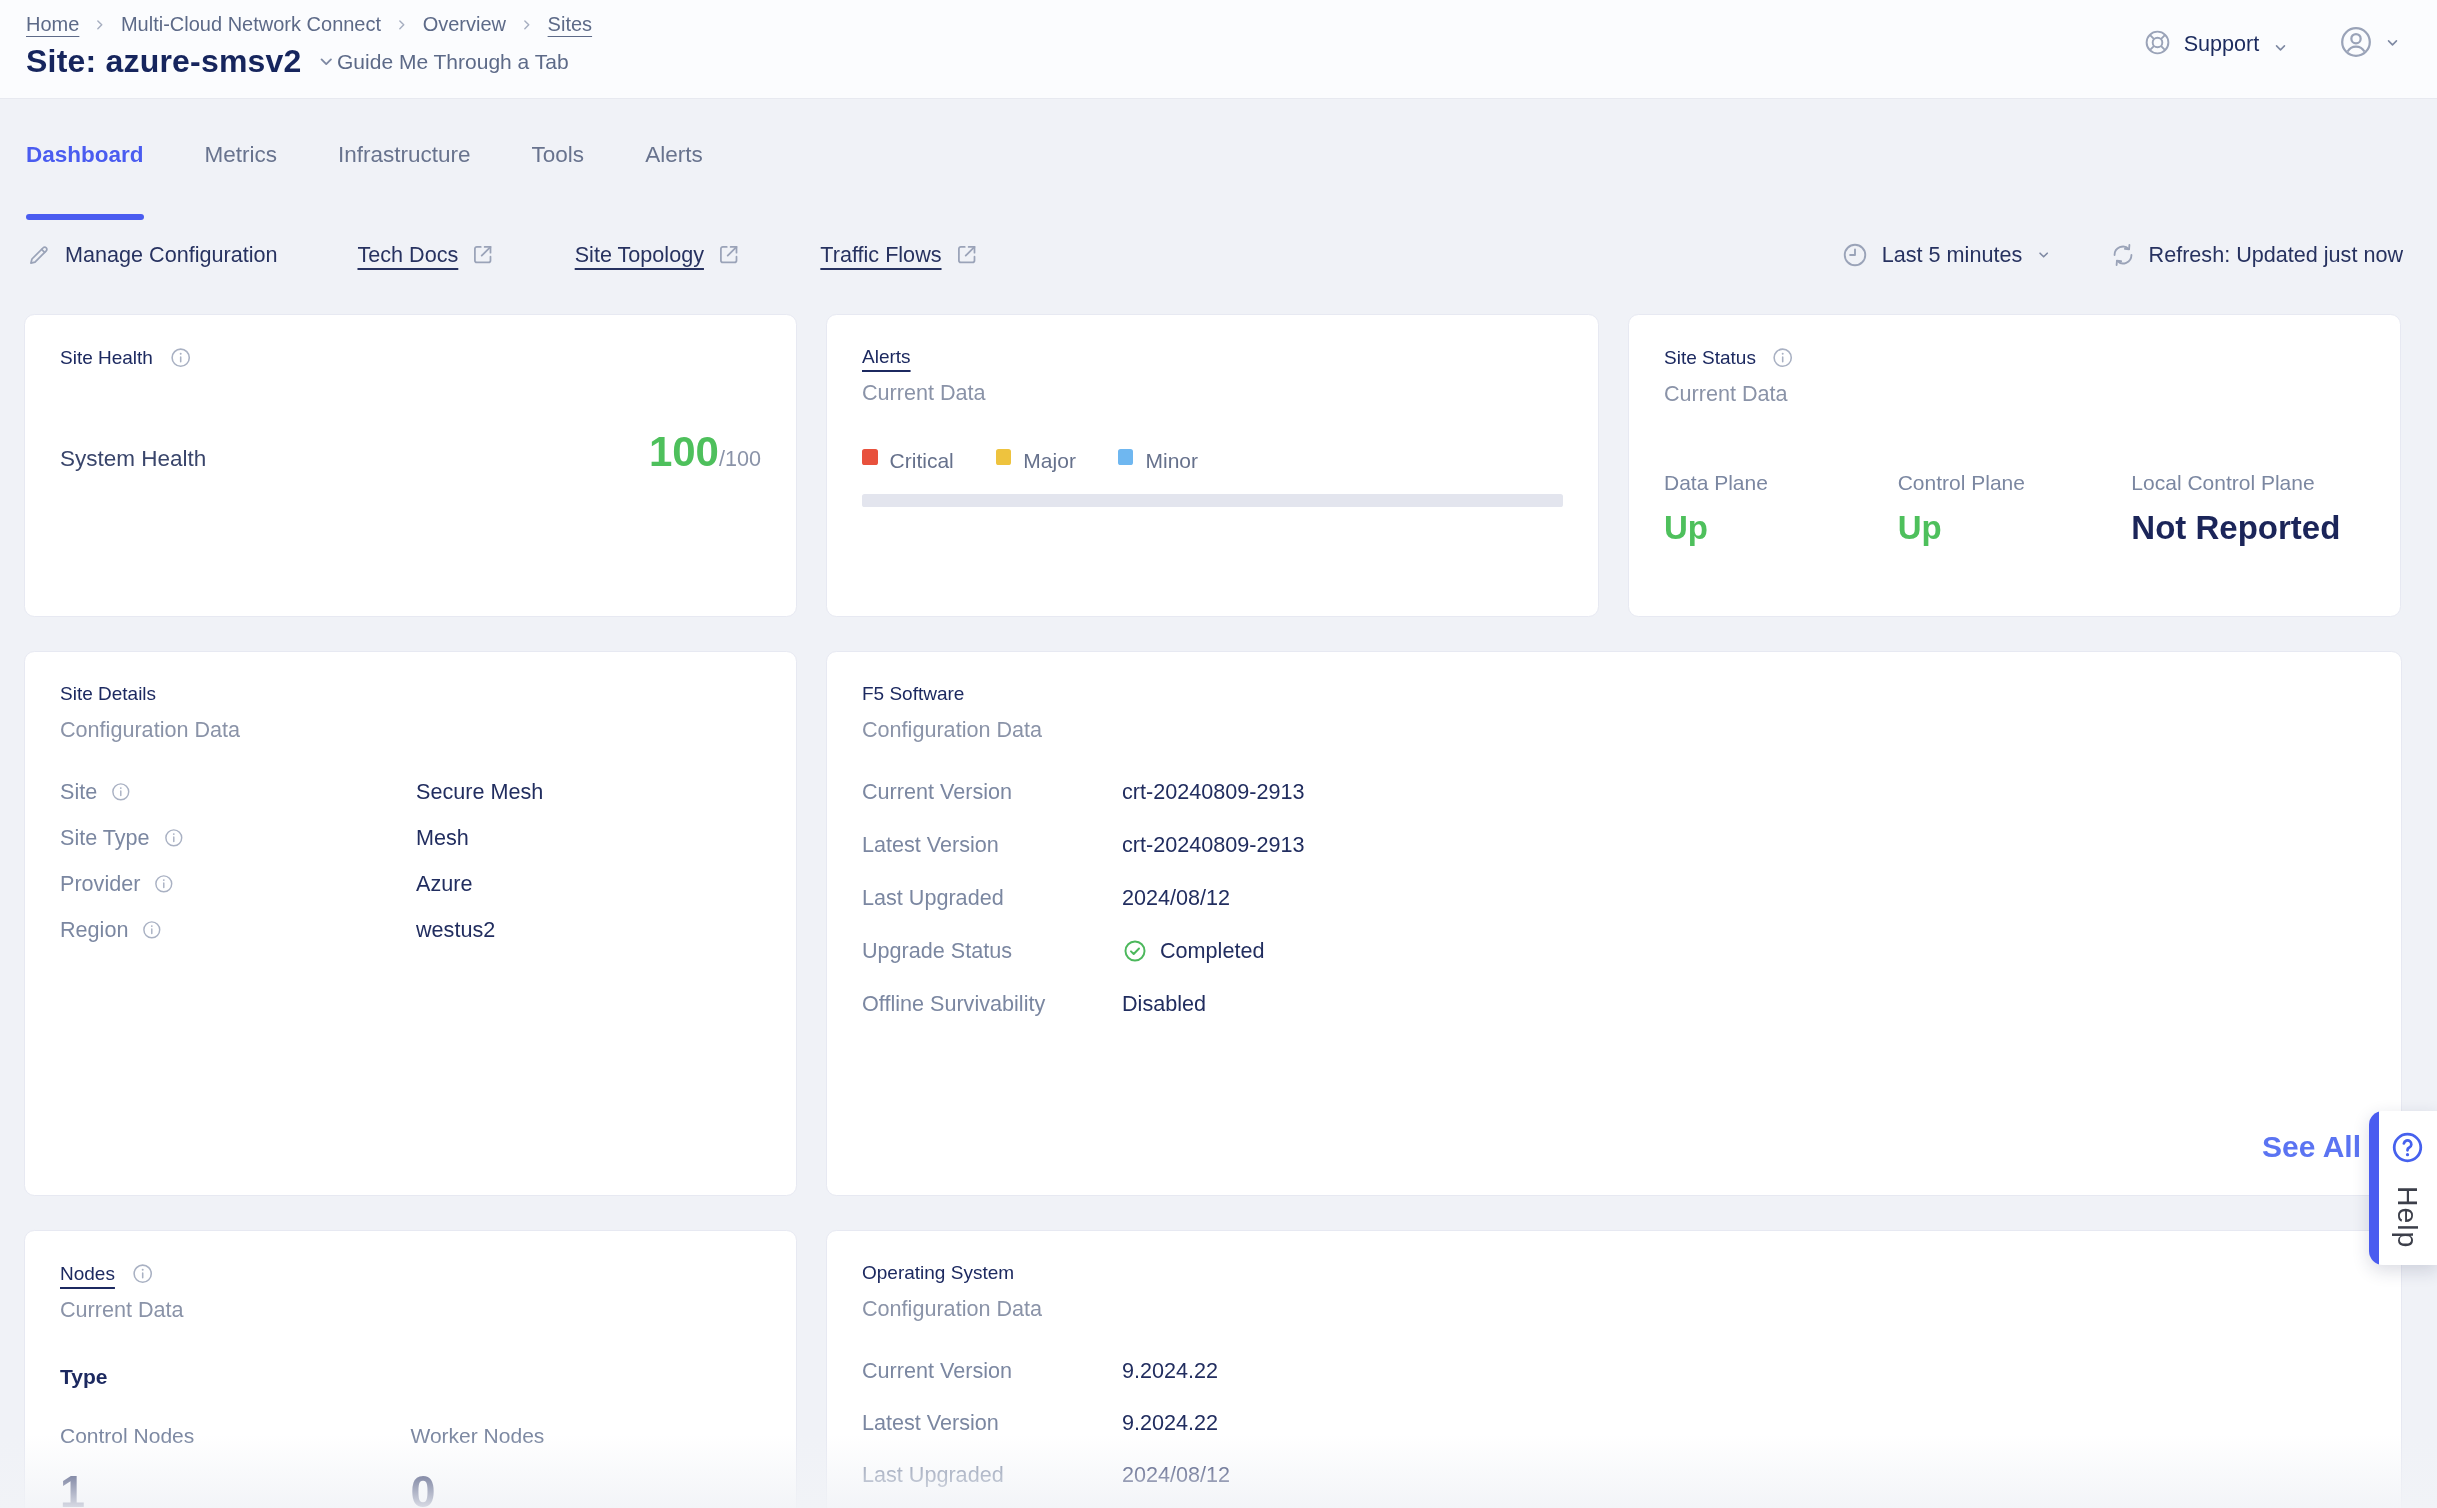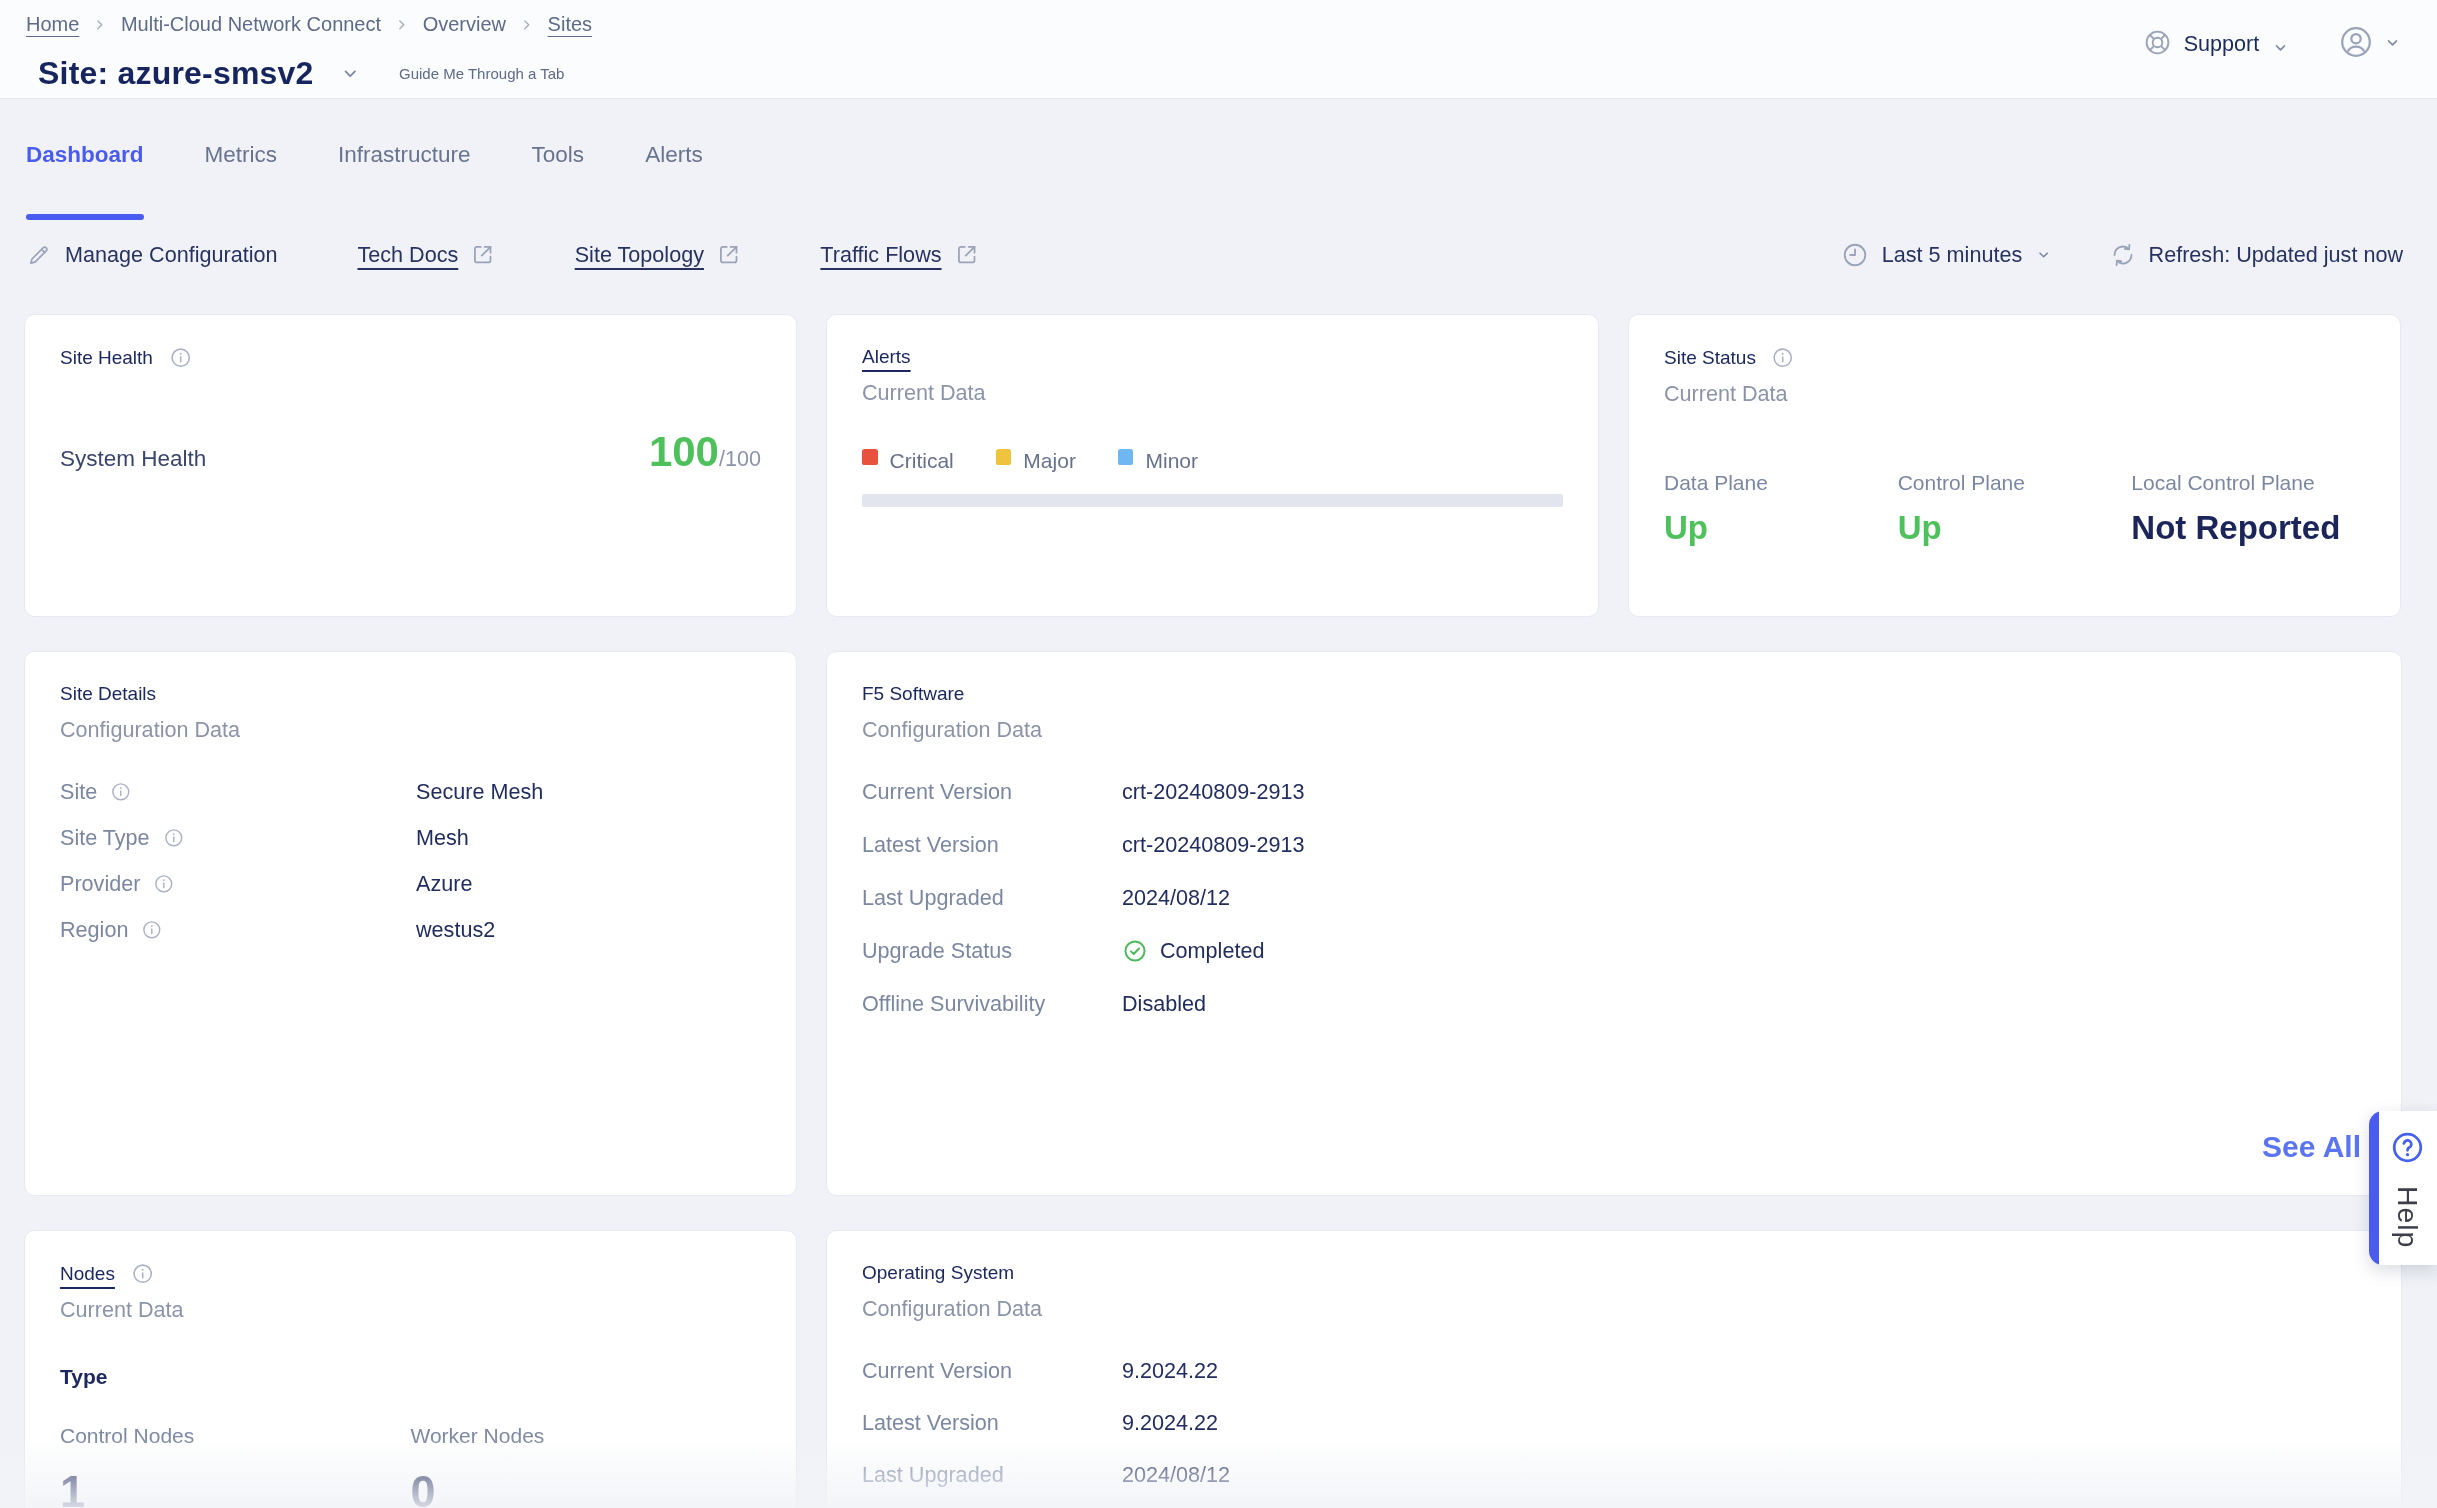--- a/index.html
+++ b/index.html
@@ -21,23 +21,23 @@
     height: 99px;
     border-bottom: 1.7px solid #e7e9f0;
     padding: 0 16px 0 26px;
     position: relative;
   }
   .breadcrumb { display: flex; align-items: center; gap: 13px; padding-top: 13px; font-size: 20px; color: #5d6a88; }
   .bc-item { cursor: default; }
   .bc-underline { text-decoration: underline; text-underline-offset: 5.2px; text-decoration-thickness: 1.3px; }
   .bc-sep { color: #a6aec0; }
   .title-row { display: flex; align-items: center; margin-top: 7px; }
-  .page-title { font-size: 32px; font-weight: 600; color: #16255d; margin: 12px; letter-spacing: 0.2px; }
+  .page-title { font-size: 32px; font-weight: 600; color: #16255d; margin: 0; letter-spacing: 0.2px; }
   .title-chevron { margin-left: 13px; color: #7e89a3; }
-  .guide-link { margin-left: 38px; font-size: 15px; color: #5d6a88; cursor: pointer; }
+  .guide-link { font-size: 21px; color: #5d6a88; cursor: pointer; }
   .header-actions { position: absolute; top: 24px; right: 36px; display: flex; align-items: center; gap: 48px; }
   .support-group { display: flex; align-items: flex-end; gap: 12px; font-size: 21.6px; font-weight: 500; color: #1c2b5e; cursor: pointer; }
   .avatar-group { display: flex; align-items: center; gap: 8.7px; cursor: pointer; }
 
   
   .tabs { display: flex; gap: 61px; padding-left: 26px; margin-top: 43px; }
   .tab { font-size: 22.5px; color: #68738e; position: relative; padding-bottom: 52px; cursor: pointer; }
   .tab.active { color: #4a5cf0; font-weight: 700; }
   .tab.active::after {
     content: ""; position: absolute; left: 0; right: 0; bottom: 0;

